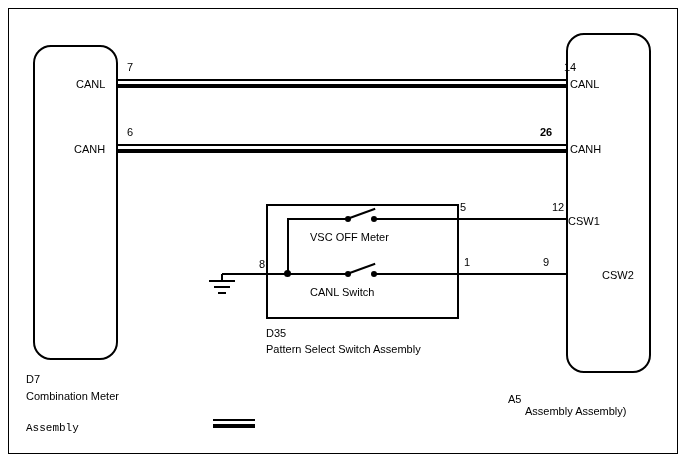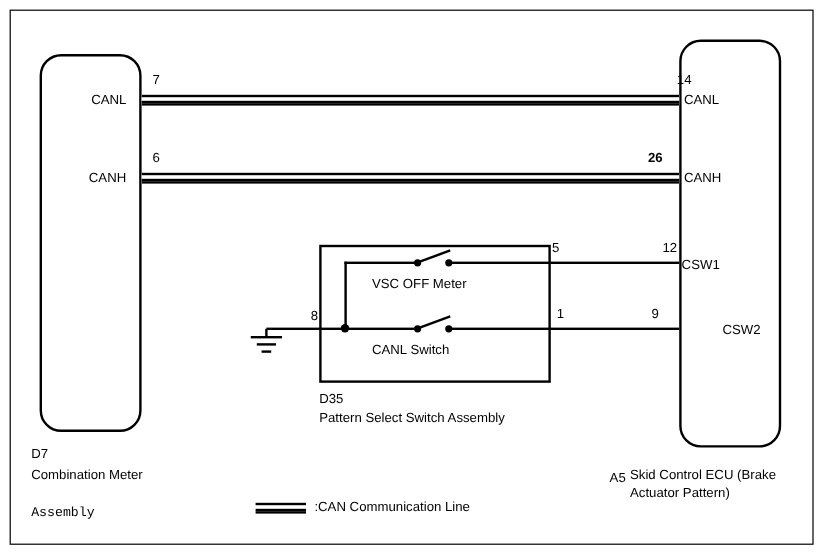--- a/index.html
+++ b/index.html
@@ -137,22 +137,21 @@
   <div class="lbl" style="left:570px; top:143px;">CANH</div>
   <div class="lbl" style="left:540px; top:126px;font-weight:bold;">26</div>
 
   <div class="lbl" style="left:568px; top:215px;">CSW1</div>
   <div class="lbl" style="left:552px; top:201px;text-align:center;">12</div>
 
   <div class="lbl" style="left:602px; top:269px;">CSW2</div>
   <div class="lbl" style="left:543px; top:256px;">9</div>
 
   <div class="lbl" style="left:508px; top:373px;margin-top:20px;">A5</div>
-  <div class="lbl" style="left:525px; top:390px;">Skid Control ECU (Brake</div>
-  <div class="lbl" style="left:525px; top:405px;">Actuator Pattern)</div>
+  <div class="lbl" style="left:525px; top:405px;">Assembly Assembly)</div>
 
   <div class="canbus" style="left:118px; top:79px; width:448px;"></div>
   <div class="canbus" style="left:118px; top:144px; width:448px;"></div>
 
   <div class="plain-box" style="left:266px; top:204px; width:193px; height:115px;"></div>
 
   <div class="lbl" style="left:266px; top:327px;">D35</div>
   <div class="lbl" style="left:266px; top:343px;">Pattern Select Switch Assembly</div>
 
   <div class="sw-dot" style="left:345px; top:216px;"></div>
@@ -183,15 +182,14 @@
   <div class="node-dot" style="left:284px; top:270px;"></div>
   <div class="wire" style="left:222px; top:273px; width:66px; height:2px;"></div>
   <div class="lbl" style="left:259px; top:258px;">8</div>
 
   <div class="gnd-bar" style="left:209px; top:280px; width:26px; height:2px;"></div>
   <div class="gnd-bar" style="left:214px; top:286px; width:16px; height:2px;"></div>
   <div class="gnd-bar" style="left:218px; top:292px; width:8px; height:2px;"></div>
   <div class="wire" style="left:221px; top:274px; width:2px; height:7px;"></div>
 
   <div class="legend-bus" style="left:213px; top:419px;"></div>
-  <div class="lbl" style="left:262px; top:417px;">:CAN Communication Line</div>
 
 </div>
 
 </body></html>

